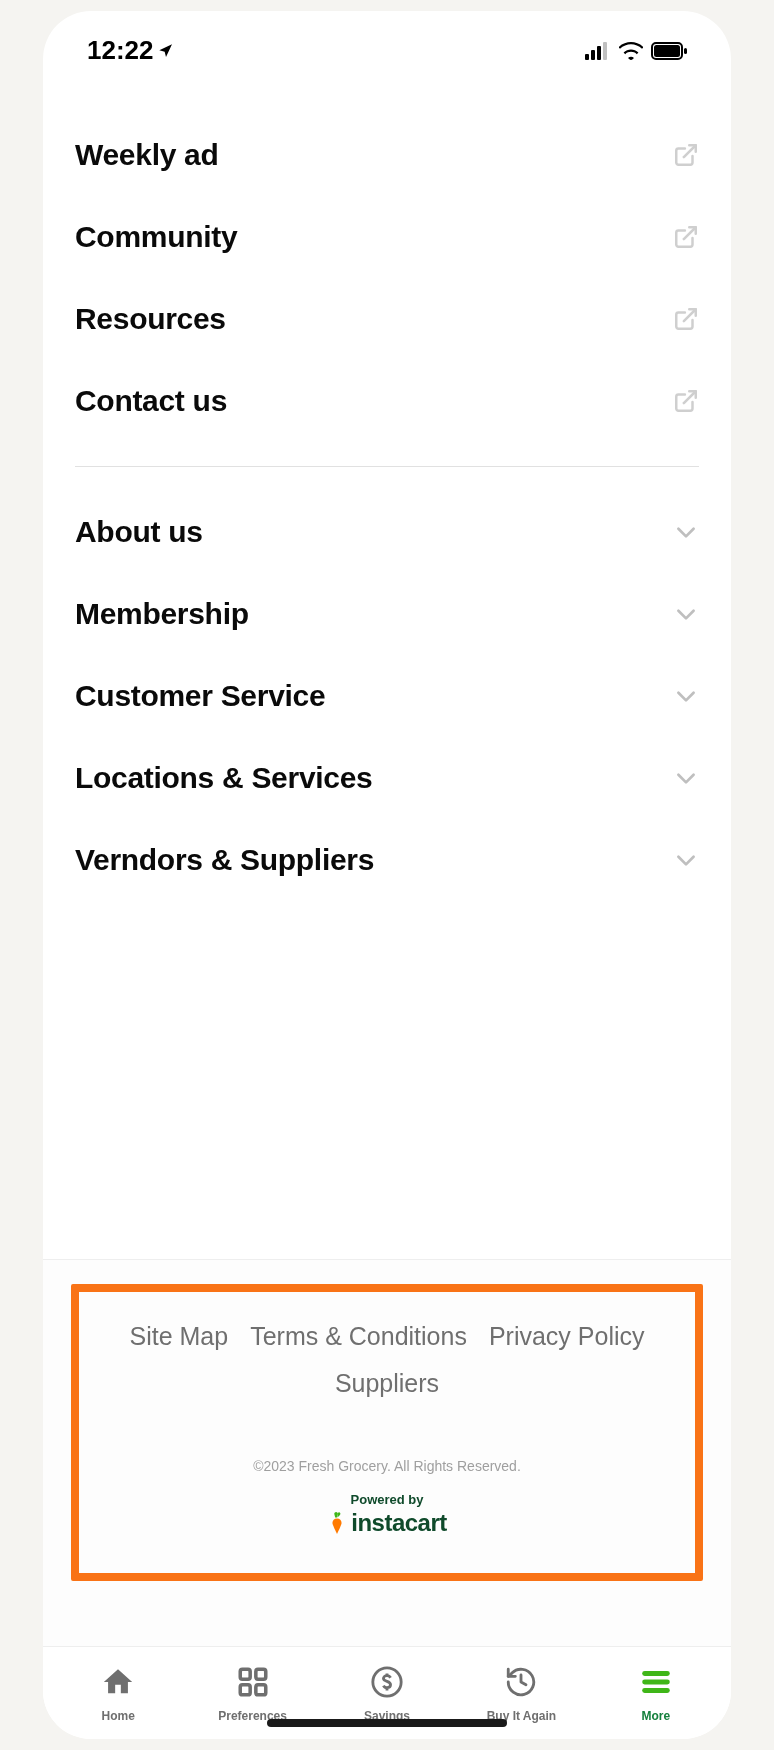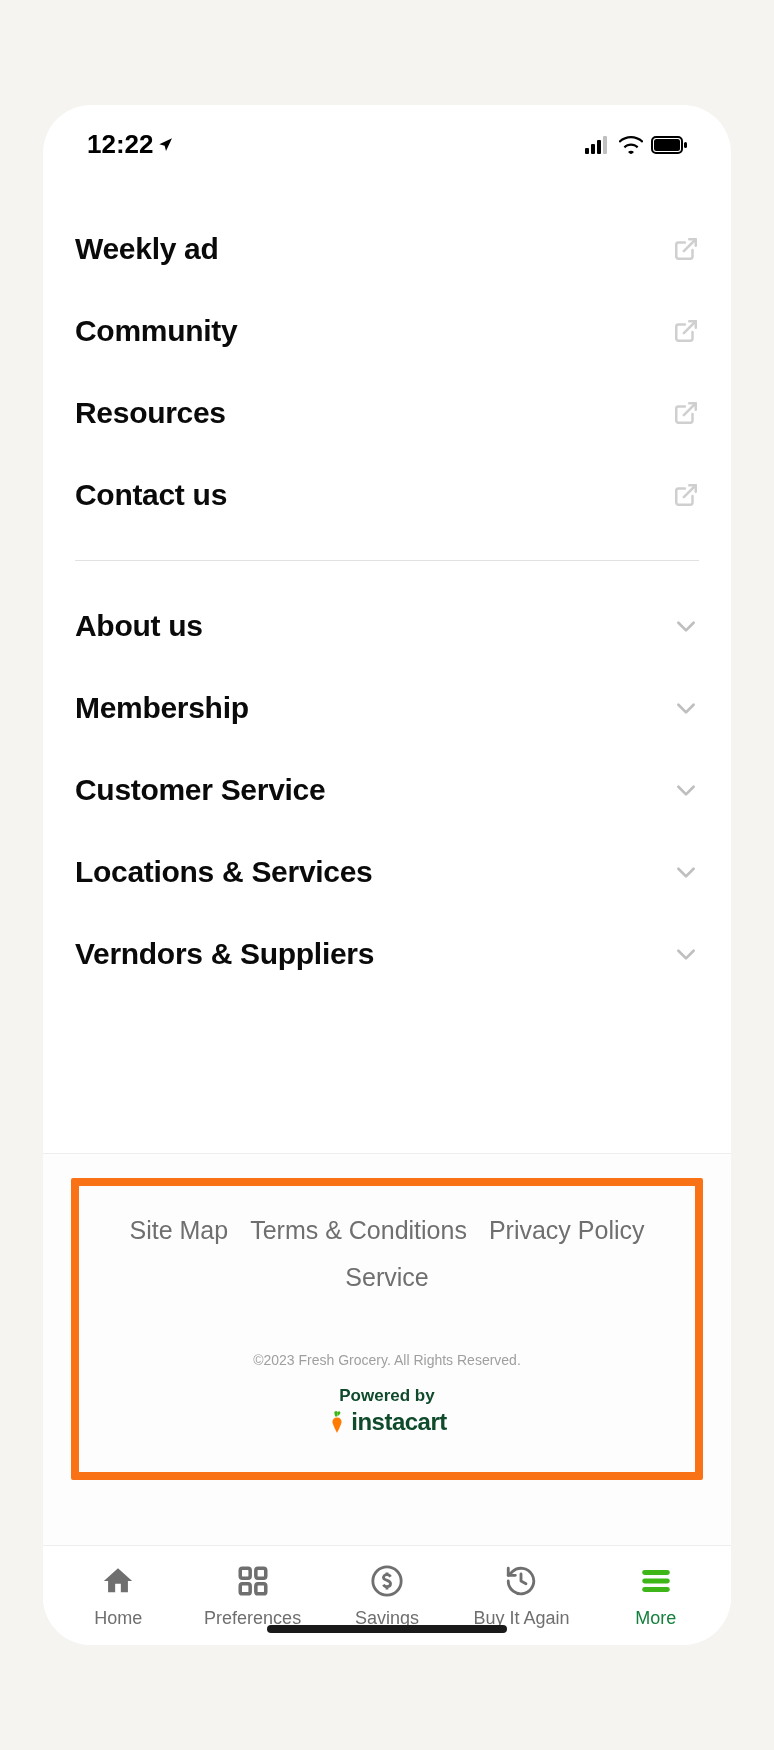--- a/index.html
+++ b/index.html
@@ -12,21 +12,21 @@
       font-family: -apple-system, BlinkMacSystemFont, "Segoe UI", Helvetica, Arial, sans-serif;
       background: #f5f4f1;
       width: 774px;
       height: 1750px;
       display: flex;
       align-items: center;
       justify-content: center;
     }
     .device {
       width: 688px;
-      height: 1540px;
+      height: 1728px;
       background: #fff;
       border-radius: 48px;
       overflow: hidden;
       display: flex;
       flex-direction: column;
       position: relative;
     }
     .status-bar {
       display: flex;
       justify-content: space-between;
@@ -116,21 +116,21 @@
       font-size: 14px;
       color: #9f9f9f;
       margin-bottom: 18px;
     }
     .powered {
       display: flex;
       flex-direction: column;
       align-items: center;
     }
     .powered-by {
-      font-size: 17px;
+      font-size: 13px;
       color: #0f4a2b;
       font-weight: 600;
       margin-bottom: 2px;
     }
     .instacart-logo {
       display: flex;
       align-items: center;
       gap: 4px;
     }
     .instacart-text {
@@ -153,23 +153,23 @@
       align-items: center;
       gap: 10px;
       cursor: pointer;
       flex: 1;
     }
     .tab-icon {
       width: 34px;
       height: 34px;
     }
     .tab-label {
-      font-size: 18px;
+      font-size: 12px;
       color: #6f6f6f;
-      font-weight: 400;
+      font-weight: 700;
     }
     .tab.active .tab-label {
       color: #15803d;
     }
     .home-indicator {
       position: absolute;
       bottom: 12px;
       left: 50%;
       transform: translateX(-50%);
       width: 240px;
@@ -279,21 +279,21 @@
         </svg>
       </div>
     </div>
 
     <div class="footer-block">
       <div class="highlight-box">
         <div class="footer-links">
           <span class="footer-link">Site Map</span>
           <span class="footer-link">Terms &amp; Conditions</span>
           <span class="footer-link">Privacy Policy</span>
-          <span class="footer-link">Service</span>
+          <span class="footer-link">Suppliers</span>
         </div>
         <div class="copyright">©2023 Fresh Grocery. All Rights Reserved.</div>
         <div class="powered">
           <span class="powered-by">Powered by</span>
           <div class="instacart-logo">
             <svg width="20" height="22" viewBox="0 0 20 24" fill="none">
               <path d="M7 2c0-1 1-2 2-2s2 1 2 2l-1 4h-2L7 2z" fill="#3fb618"></path>
               <path d="M11 1c.5-1 2-1 2.5 0s0 2-.5 2.5l-2.5 2.5L11 1z" fill="#3fb618"></path>
               <path d="M10 7c3 0 5 2 5 5 0 2-5 12-5 12S5 14 5 12c0-3 2-5 5-5z" fill="#ff7a00"></path>
             </svg>

